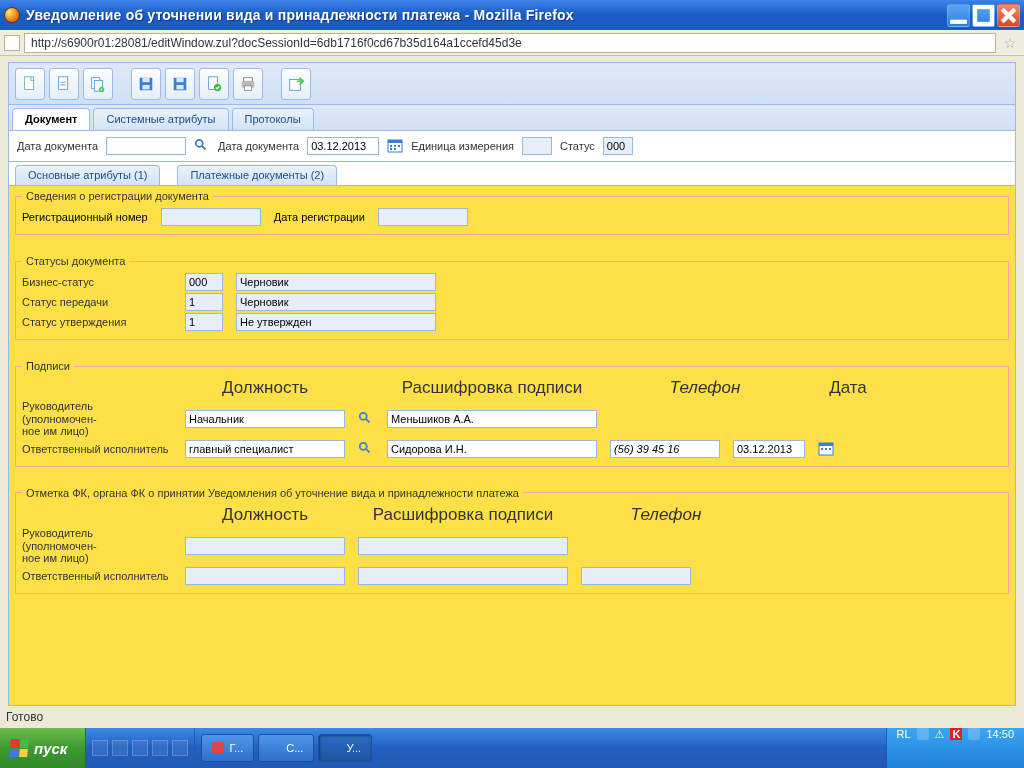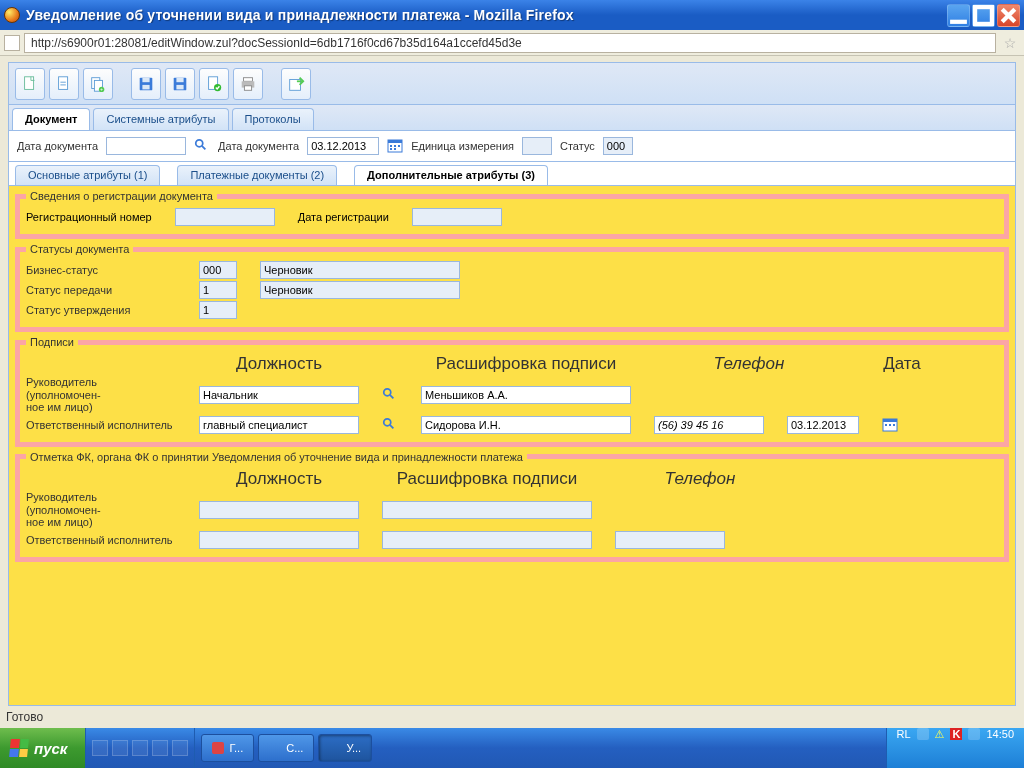--- a/index.html
+++ b/index.html
@@ -39,24 +39,24 @@
 .cal svg { width:16px; height:16px; }
 .lookup { width:16px; height:16px; display:inline-block; vertical-align:middle; }
 .lookup svg { width:14px; height:14px; }
 
 
 .tabs2 { height:24px; display:flex; gap:17px; padding:3px 3px 0 6px; border-bottom:1px solid #99bbe8; background:#fff; }
 .tab2 { padding:3px 12px 0; border:1px solid #99bbe8; border-bottom:none; border-radius:4px 4px 0 0; color:#1a4e8a; background:linear-gradient(#eaf2fb,#d2e3f7); cursor:pointer; font-size:11px; }
 .tab2.active { background:#fff; font-weight:bold; color:#000; }
 
 .panel { padding:4px 6px 6px; }
-fieldset { border:5px solid #fca5a5; margin-bottom:4px; padding:4px 6px 6px; }
+fieldset { border:1px solid #fca5a5; margin-bottom:20px; padding:4px 6px 6px; }
 legend { color:#333; font-size:11px; padding:0 4px; }
 
-.row { display:flex; align-items:center; gap:23px; margin:2px 0; }
+.row { display:flex; align-items:center; gap:13px; margin:2px 0; }
 .lbl { width:150px; color:#333; }
 .col-pos { width:160px; }
 .col-desc { width:210px; }
 .col-phone { width:110px;font-style:italic; }
 .col-date { width:90px; }
 .hdr { color:#333; text-align:center; font-size:17px; }
 .wrap3 { font-size:11px; line-height:1.15; }
 
 
 .statusbar { position:absolute; left:0; right:0; bottom:40px; height:18px; font-size:12px; color:#333; padding:0 6px; }
@@ -192,21 +192,20 @@
         </svg></span>
     <label>Единица измерения</label>
     <input class="txt ro" style="width: 30px;">
     <label>Статус</label>
     <input class="txt ro" style="width: 30px;" value="000">
   </div>
 
   <div class="tabs2">
     <div class="tab2">Основные атрибуты (1)</div>
     <div class="tab2">Платежные документы (2)</div>
-    <div class="tab2 active">Дополнительные атрибуты (3)</div>
   </div>
 
   <div class="panel">
 
     <fieldset>
       <legend>Сведения о регистрации документа</legend>
       <div class="row">
         <span>Регистрационный номер</span>
         <input class="txt ro" style="width: 100px;">
         <span>Дата регистрации</span>
@@ -222,20 +221,21 @@
         <input class="txt ro" style="width: 200px;" value="Черновик">
       </div>
       <div class="row">
         <span class="lbl">Статус передачи</span>
         <input class="txt ro" style="width: 38px;" value="1">
         <input class="txt ro" style="width: 200px;" value="Черновик">
       </div>
       <div class="row">
         <span class="lbl">Статус утверждения</span>
         <input class="txt ro" style="width: 38px;" value="1">
+        <input class="txt ro" style="width: 200px;" value="Не утвержден">
       </div>
     </fieldset>
 
     <fieldset>
       <legend>Подписи</legend>
       <div class="row">
         <span class="lbl"></span>
         <span class="hdr col-pos">Должность</span>
         <span style="width:16px"></span>
         <span class="hdr col-desc">Расшифровка подписи</span>

